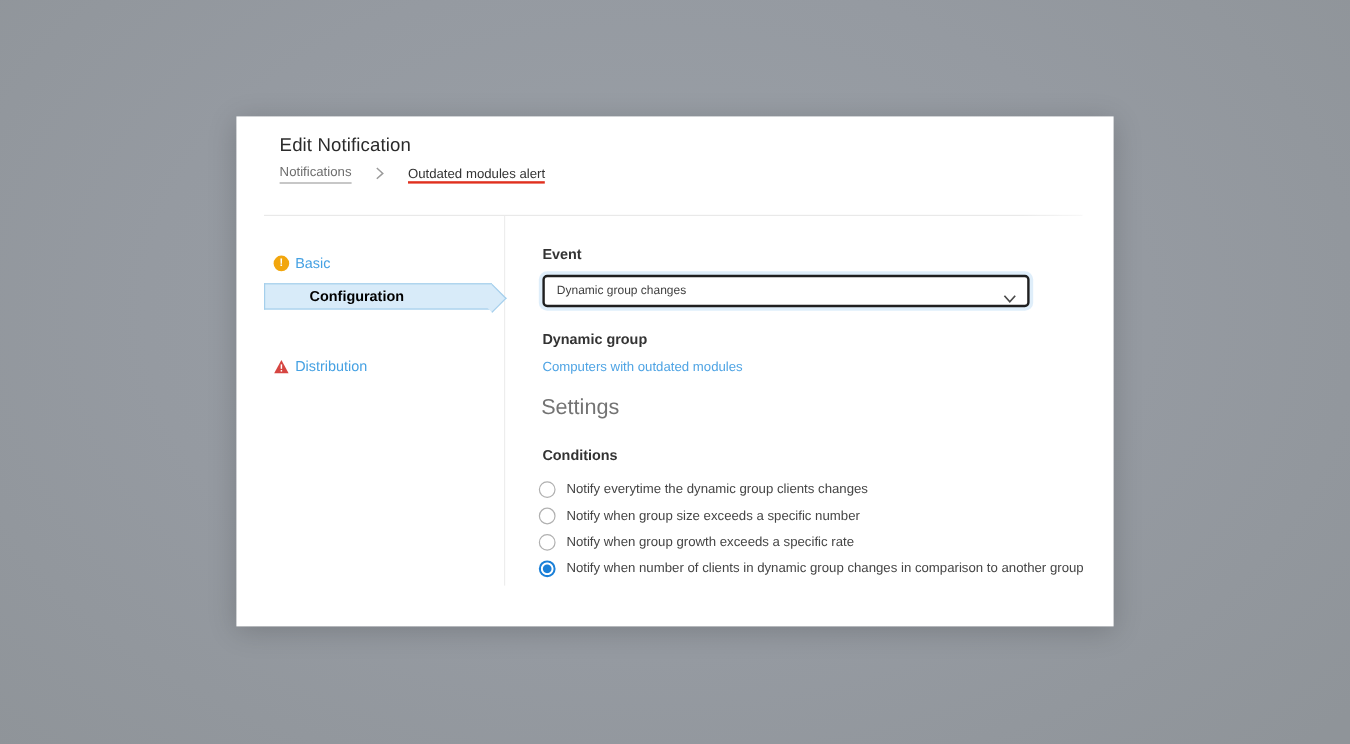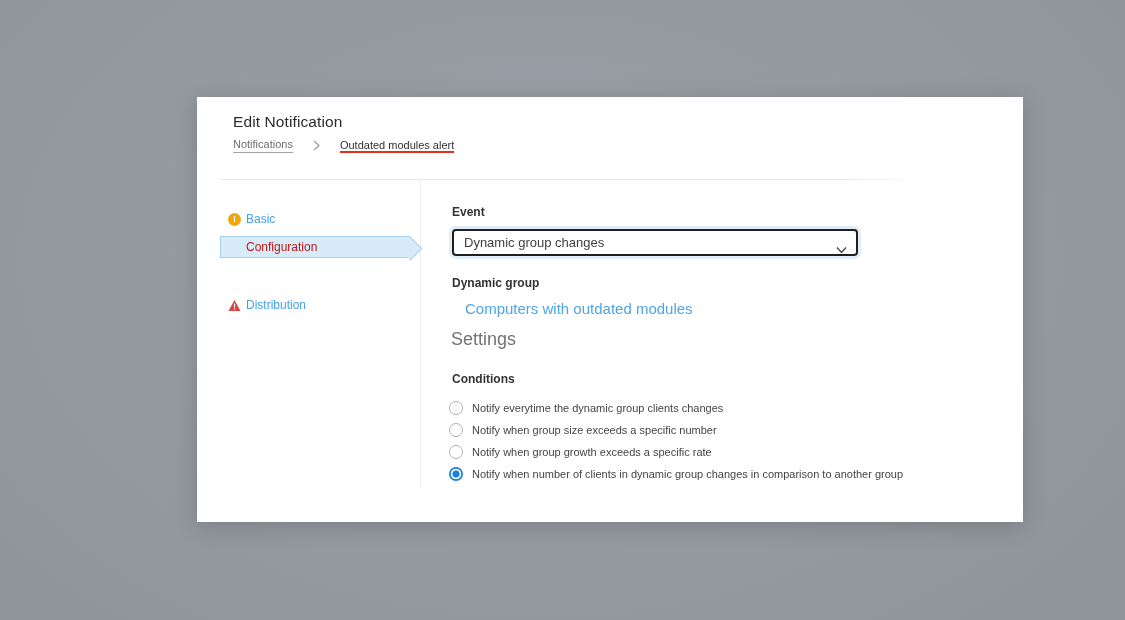--- a/index.html
+++ b/index.html
@@ -3,21 +3,21 @@
 <meta charset="utf-8">
 <style>
   * { margin:0; padding:0; box-sizing:border-box; }
   html,body { width:1125px; height:620px; overflow:hidden; }
   body {
     font-family:"Liberation Sans","DejaVu Sans",sans-serif;
     background: radial-gradient(ellipse 760px 520px at 48% 42%, #9aa0a7 0%, #959aa1 55%, #8f9499 100%);
     position:relative;
   }
   .dialog {
-    position:absolute; left:197px; top:97px; width:826px; height:425px;
+    position:absolute; left:197px; top:97px; width:731px; height:425px;
     background:#ffffff;
     box-shadow:0 4px 22px rgba(0,0,0,0.18);
   }
   
   .dlg-title {
     position:absolute; left:36px; top:16px;
     font-size:15.5px; color:#2b2b2b; font-weight:400; letter-spacing:0.1px;
   }
   .breadcrumb {
     position:absolute; left:36px; top:41px;
@@ -59,40 +59,40 @@
     top:139px; height:22px; width:190px;
     background:#d8ebf9; border:1px solid #a5cfec; border-right:none;
   }
   .step-config::after {
     content:""; position:absolute; right:-8.2px; top:2.6px;
     width:15.5px; height:15.5px; transform:rotate(45deg);
     background:#d8ebf9;
     border-top:1px solid #a5cfec; border-right:1px solid #a5cfec;
   }
   .step-config .no-ico { margin-left:7px; }
-  .step-config.active span[data-bind] { font-weight:normal; color:#b91c1c; }
+  .step-config.active span[data-bind] { font-weight:bold; color:#000000;margin-left:12px; }
   .step-advanced { top:170px; }
   .step-dist { top:199px; }
   
   .content-label {
     position:absolute; font-size:12px; font-weight:bold; color:#333333;
   }
   .lbl-event { left:255px; top:108px; }
   .event-select {
     position:absolute; left:255px; top:132px; width:406px; height:27px;
     border:2px solid #1f1f1f; border-radius:4px; background:#fff;
     display:flex; align-items:center; cursor:pointer;
     box-shadow:0 0 0 3px rgba(150,200,240,0.30);
   }
-  .event-select .sel-text { font-size:13px; color:#3f3f3f; padding-left:10px;text-align:center; }
+  .event-select .sel-text { font-size:10px; color:#3f3f3f; padding-left:10px;text-align:center; }
   .event-select .sel-chevron { position:absolute; right:9px; top:9px; }
   .lbl-dg { left:255px; top:179px; }
   .dg-link {
-    position:absolute; left:268px; top:203px;
-    font-size:15px; color:#4fa4e4; text-decoration:none; cursor:pointer;
+    position:absolute; left:255px; top:203px;
+    font-size:11px; color:#4fa4e4; text-decoration:none; cursor:pointer;
   }
   .settings-h {
     position:absolute; left:254px; top:232px;
     font-size:18px; font-weight:normal; color:#737373;
   }
   .lbl-cond { left:255px; top:275px; }
   .options { position:absolute; left:252px; top:300px; }
   .opt-row {
     height:22px; display:flex; align-items:center; cursor:pointer;
   }

